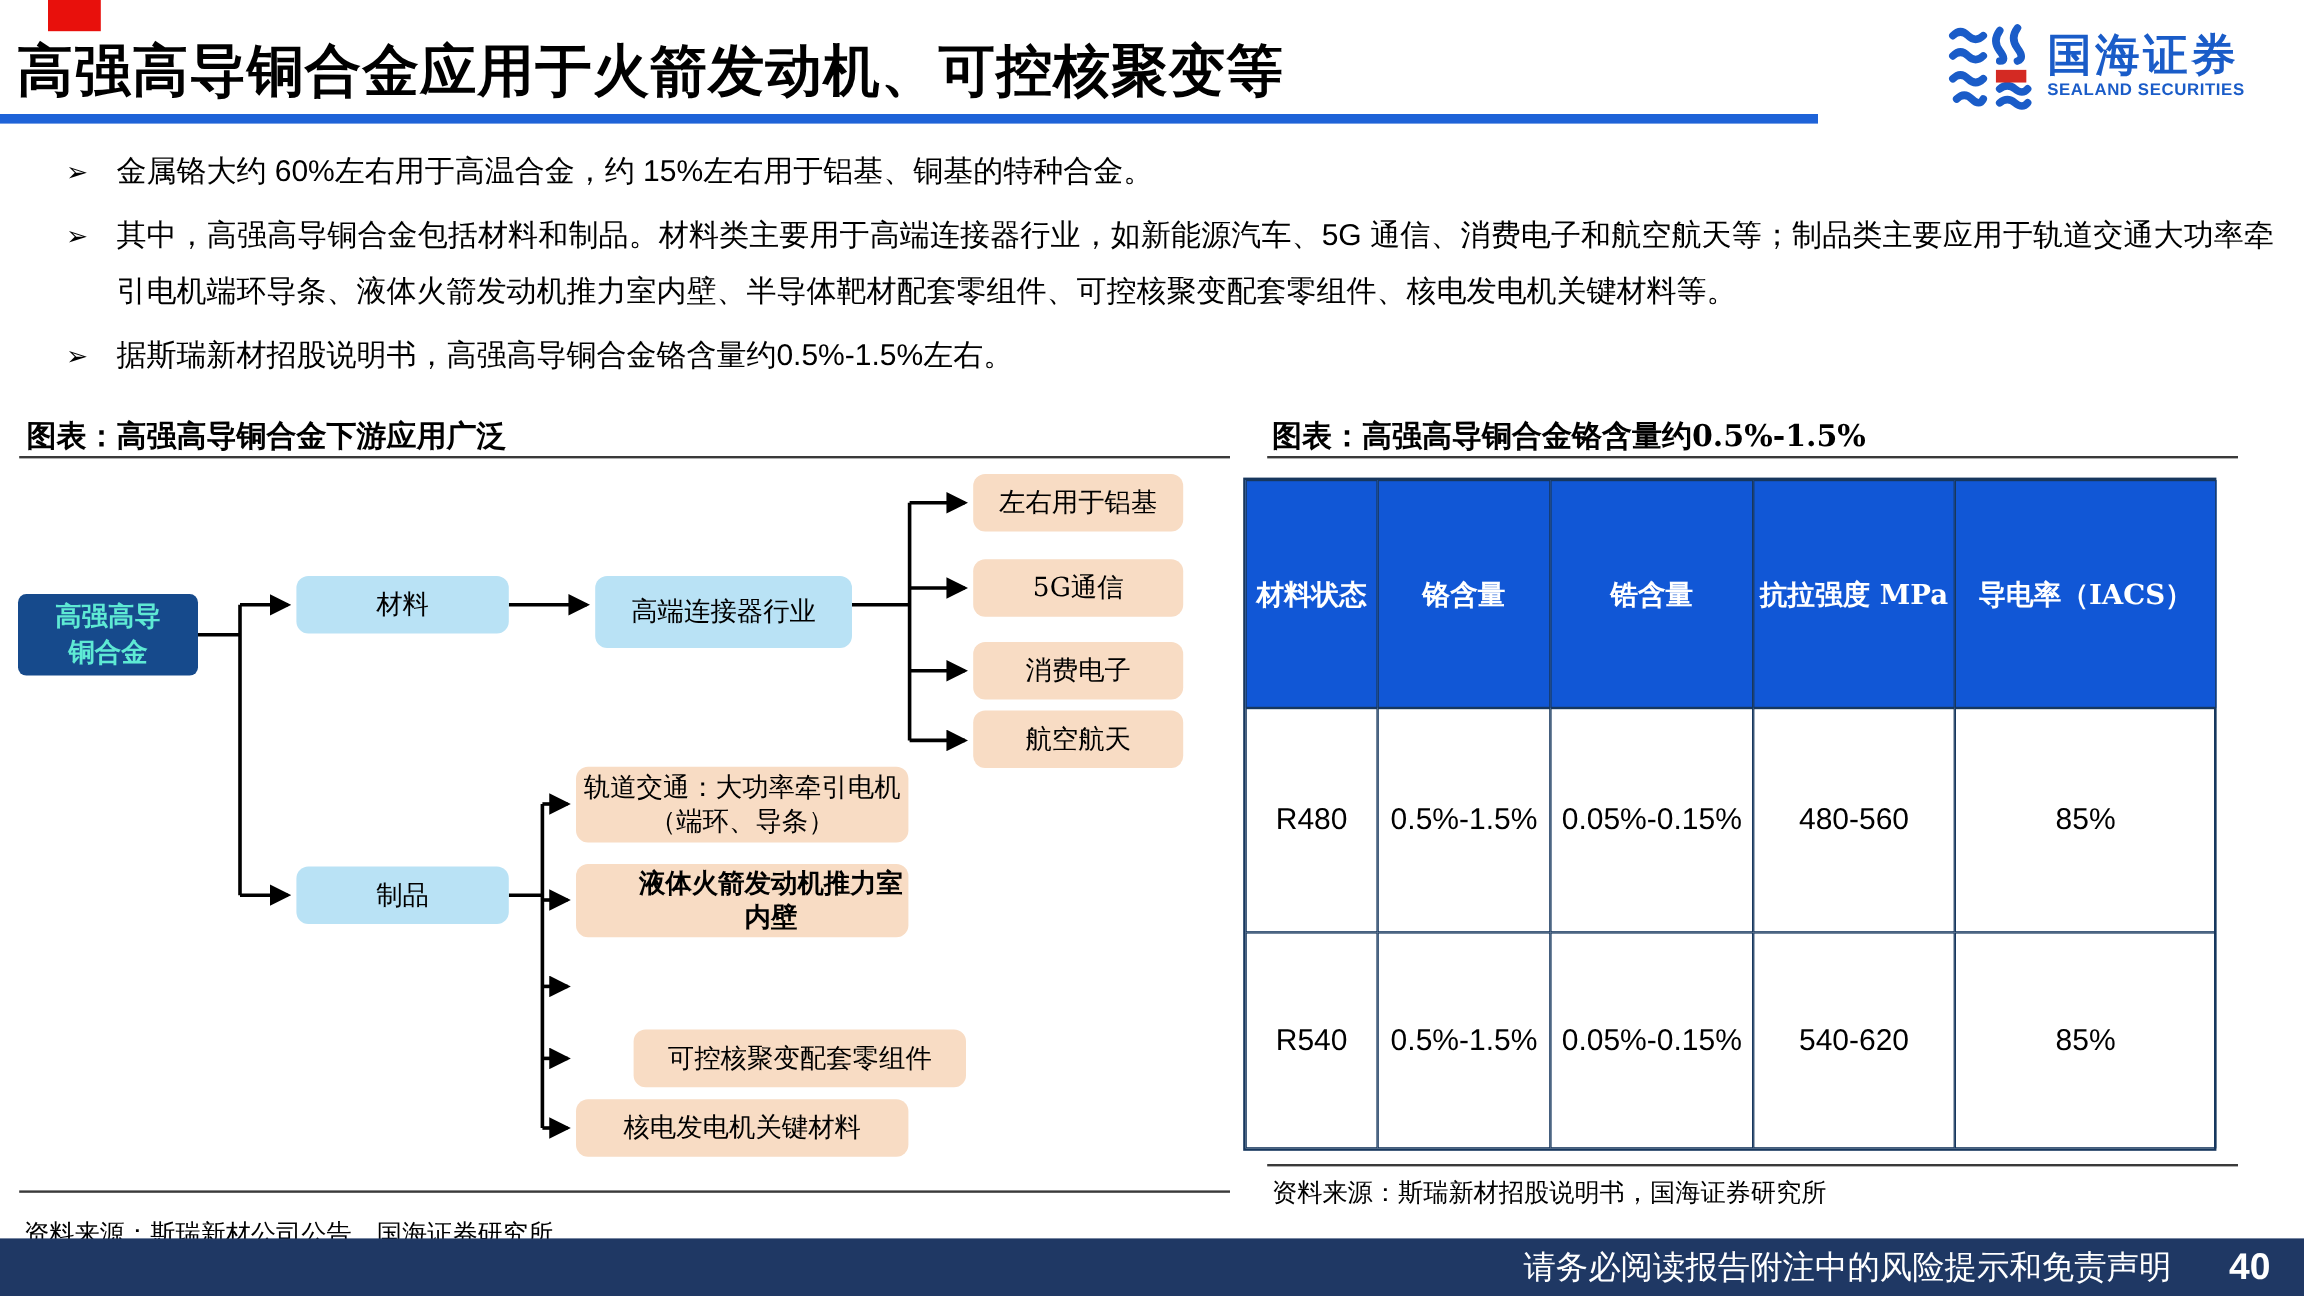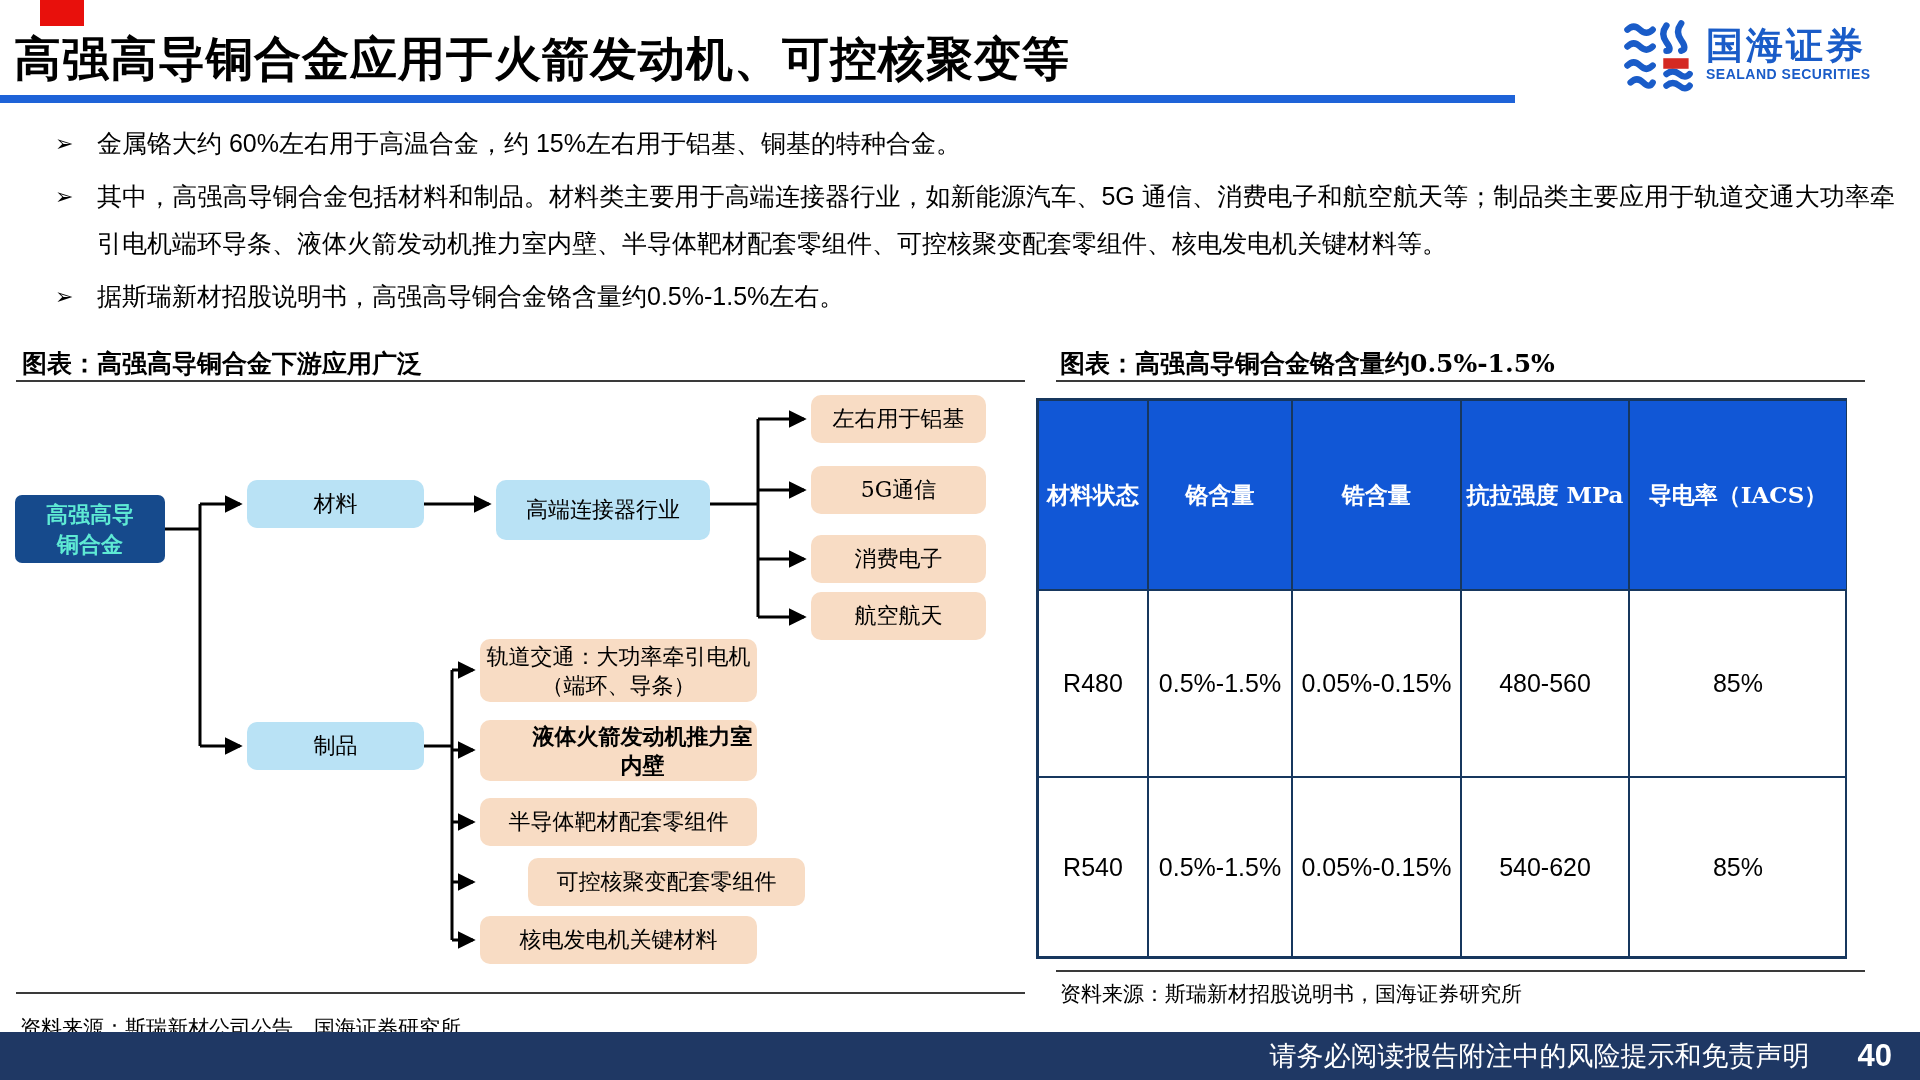--- a/index.html
+++ b/index.html
@@ -166,21 +166,20 @@
   </div>
   <div class="node node-blue n-material kai">材料</div>
   <div class="node node-blue n-connector kai">高端连接器行业</div>
   <div class="node node-blue n-product kai">制品</div>
   <div class="node node-orange n-ind0 kai">左右用于铝基</div>
   <div class="node node-orange n-ind1 kai">5G通信</div>
   <div class="node node-orange n-ind2 kai">消费电子</div>
   <div class="node node-orange n-ind3 kai">航空航天</div>
   <div class="node node-orange n-p0 kai">轨道交通：大功率牵引电机（端环、导条）</div>
   <div class="node node-orange n-p1 kai">液体火箭发动机推力室内壁</div>
-  <div class="node node-orange n-p2 kai">半导体靶材配套零组件</div>
   <div class="node node-orange n-p3 kai">可控核聚变配套零组件</div>
   <div class="node node-orange n-p4 kai">核电发电机关键材料</div>
 
   <div class="spec-table">
       <div class="cell head">材料状态</div>
       <div class="cell head">铬含量</div>
       <div class="cell head">锆含量</div>
       <div class="cell head">抗拉强度 MPa</div>
       <div class="cell head">导电率（IACS）</div>
       <div class="cell">R480</div>

